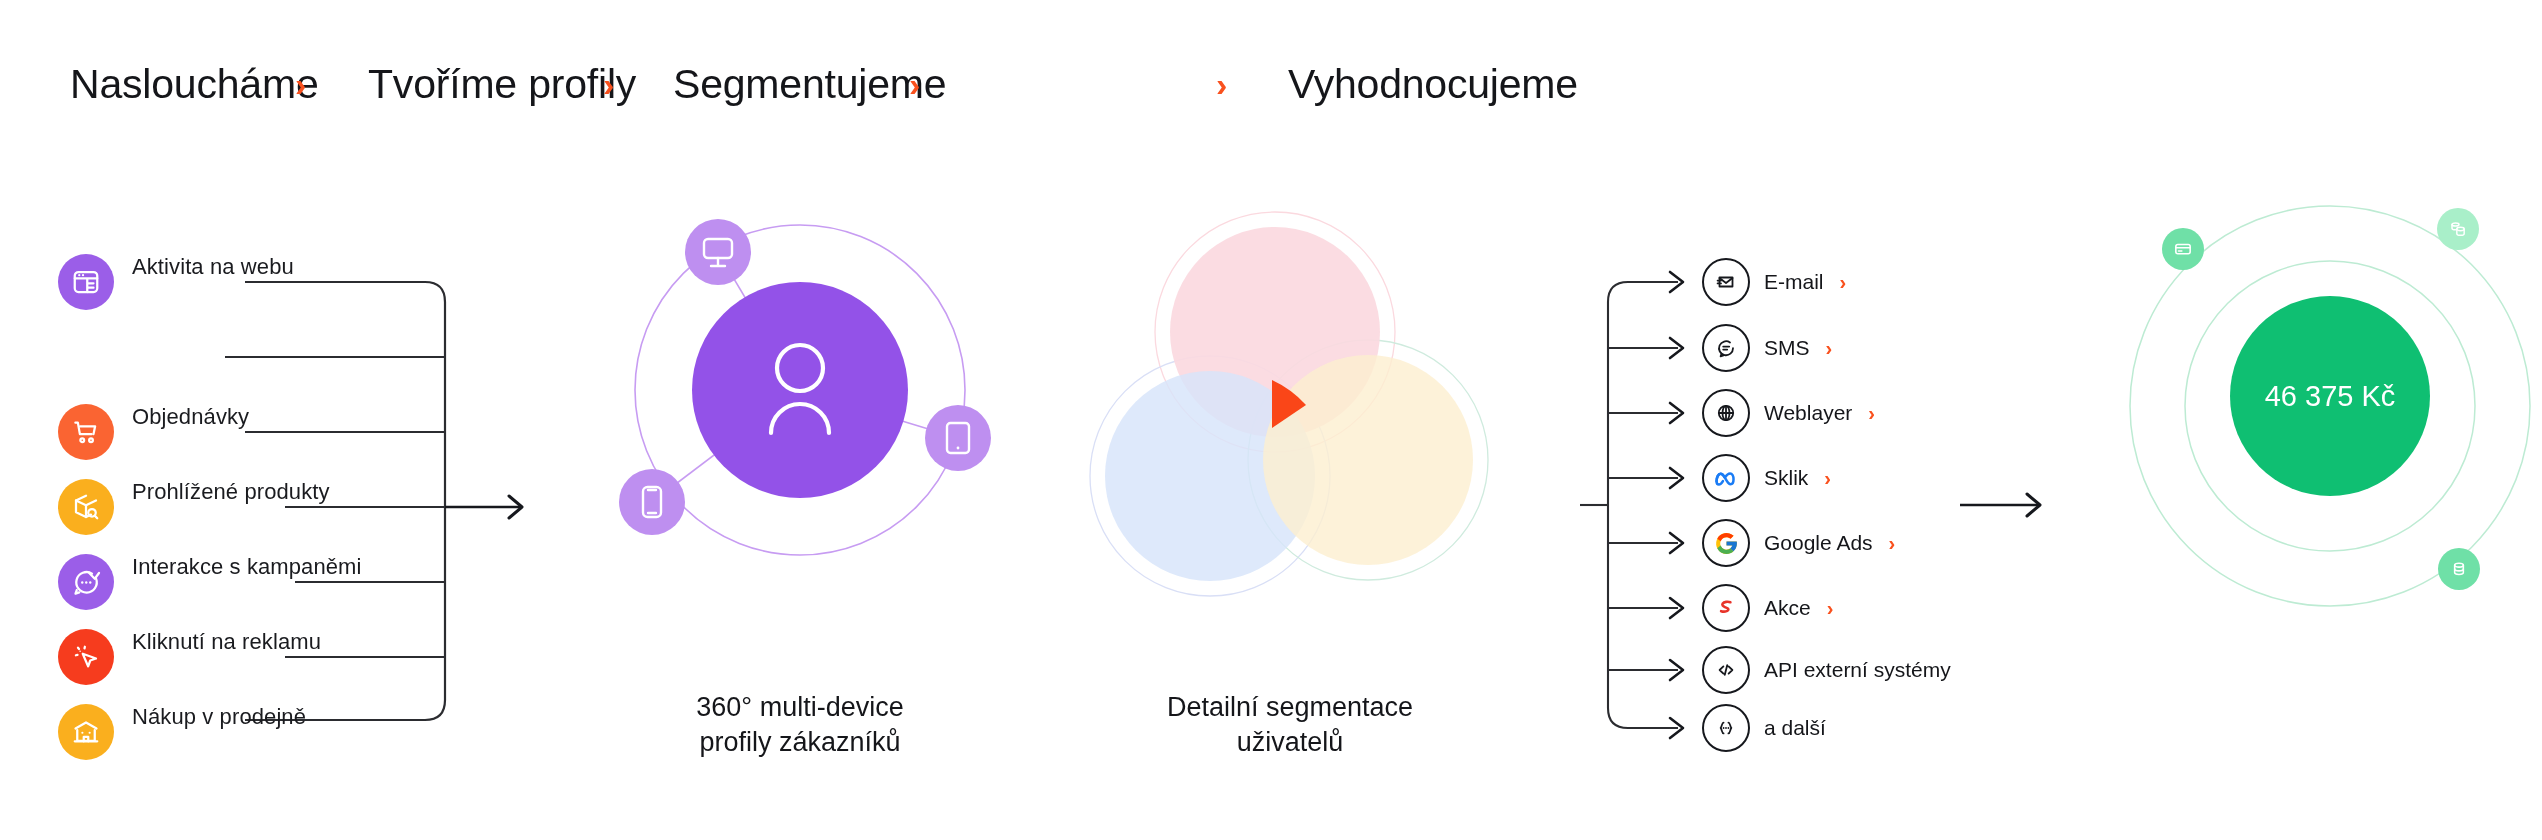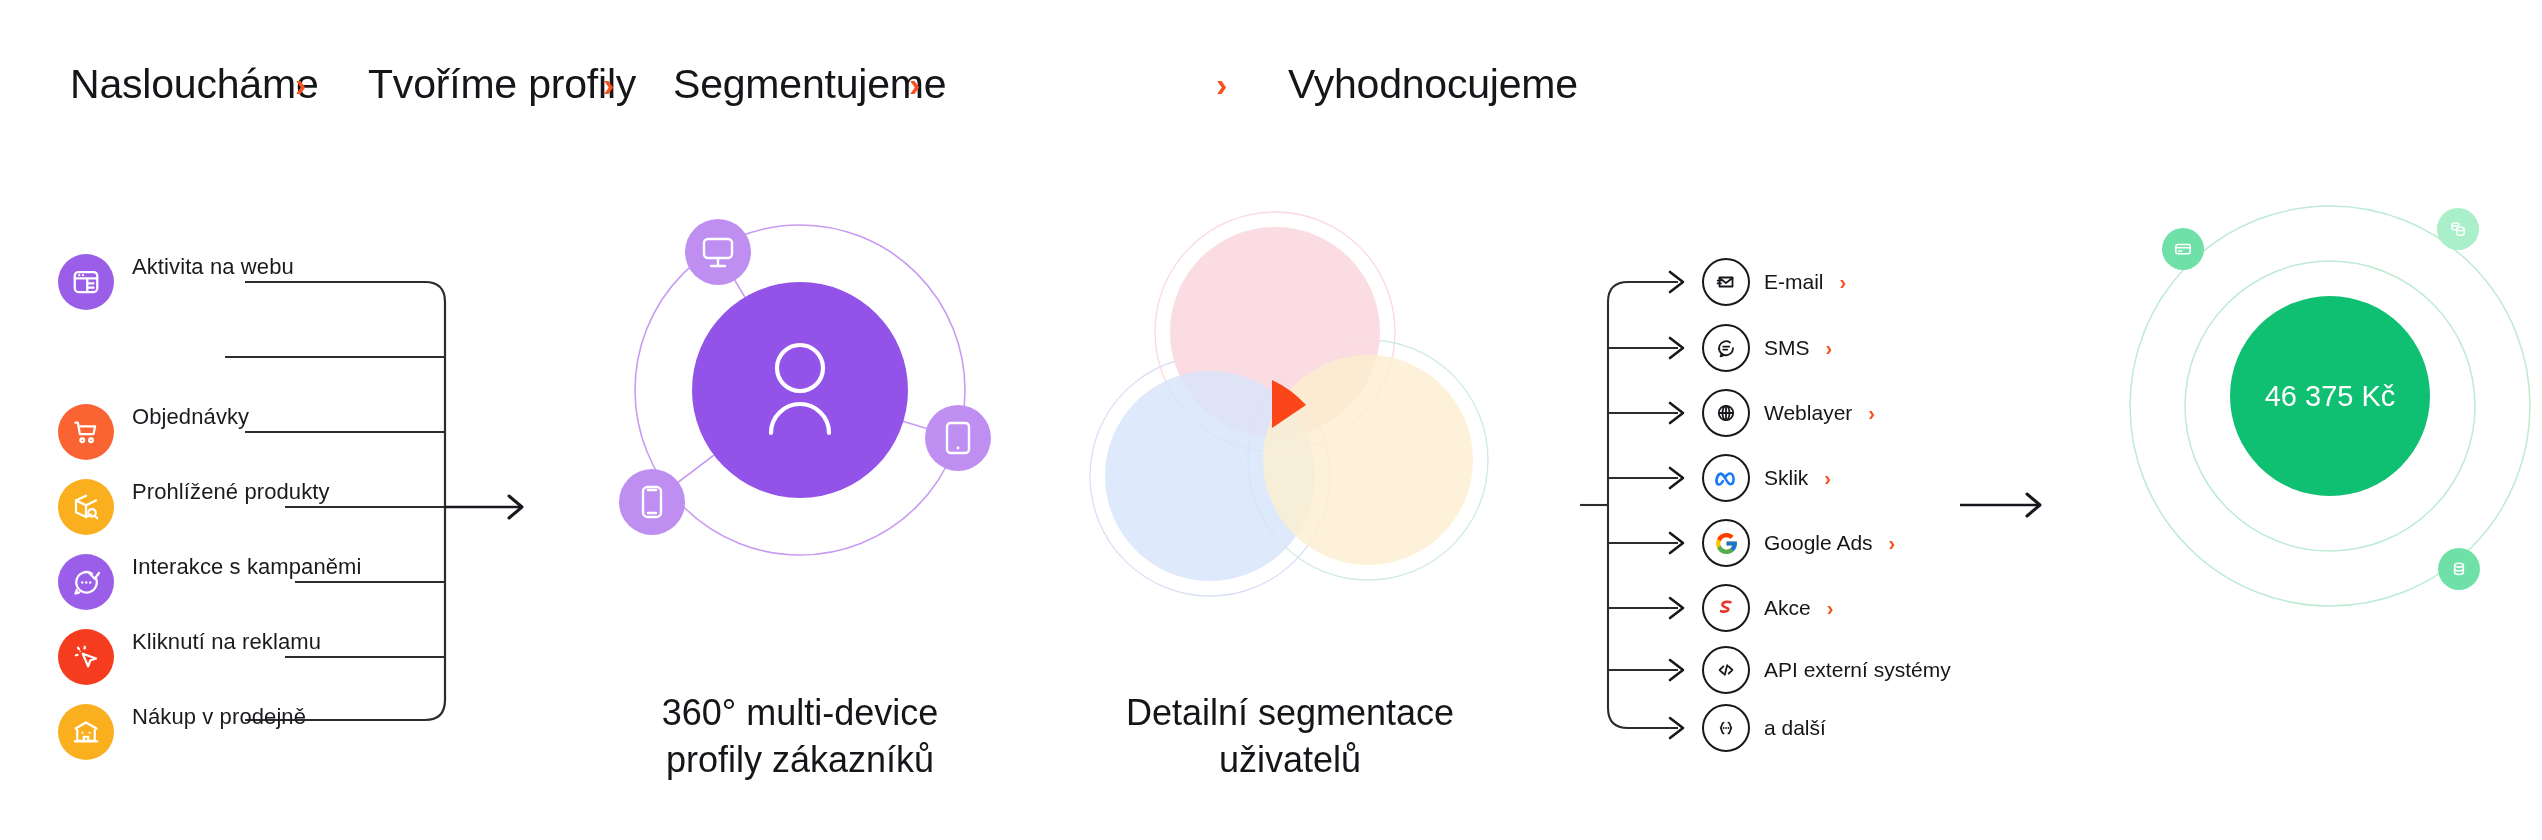--- a/index.html
+++ b/index.html
@@ -30,21 +30,21 @@
     width:56px; height:56px; border-radius:50%;
     display:flex; align-items:center; justify-content:center; flex:0 0 auto;
   }
   .badge svg { display:block; }
   .c1-label { font-size:22px; color:#1a1b1f; white-space:nowrap; letter-spacing:0.1px; }
 
   
   .c2 { position:absolute; left:560px; top:0; width:480px; height:840px; }
   .orbit-wrap { position:absolute; left:0; top:190px; width:480px; height:400px; }
   .cap {
-    position:absolute; width:100%; text-align:center; font-size:36px;
+    position:absolute; width:100%; text-align:center; font-size:27px;
     color:#15161a; line-height:1.3; white-space:pre-line;
   }
 
   
   .c3 { position:absolute; left:1040px; top:0; width:500px; height:840px; }
 
   
   .c4 { position:absolute; left:1560px; top:0; width:560px; height:604px;text-decoration:underline; }
   .ch-item { position:absolute; left:142px; display:flex; align-items:center; gap:14px; }
   .ch-ring {

